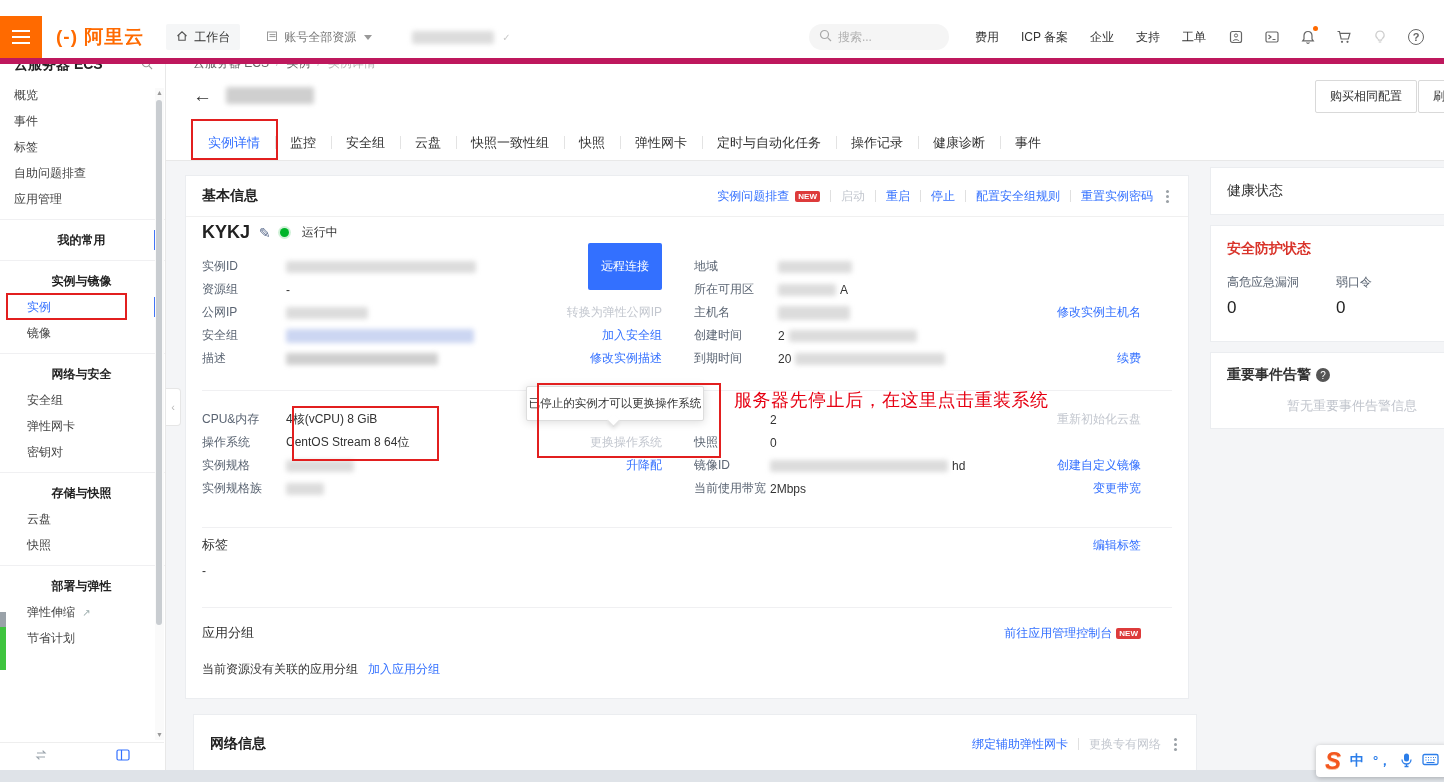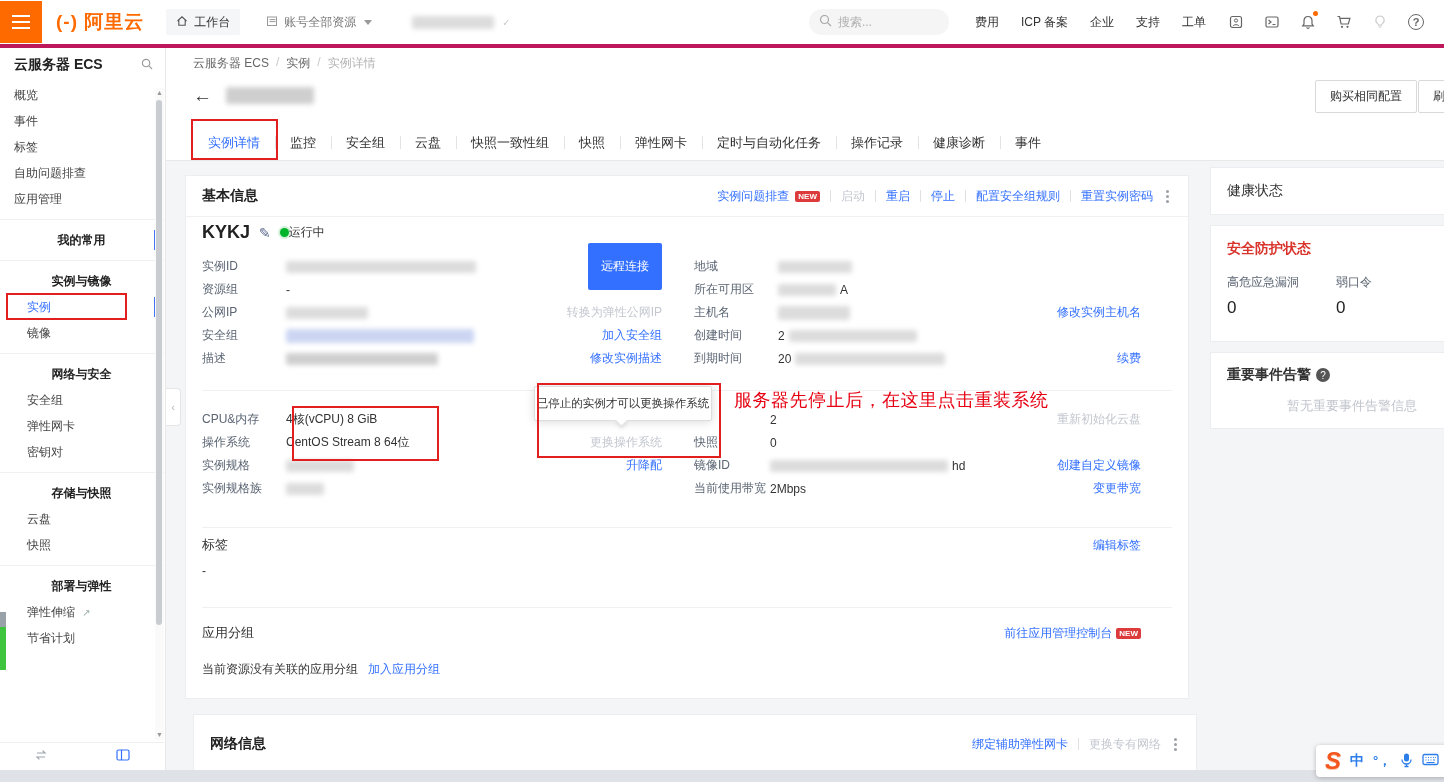--- a/index.html
+++ b/index.html
@@ -1,20 +1,20 @@
 <!DOCTYPE html>
 <html><head>
 <meta charset="utf-8">
 <style>
   * { box-sizing: border-box; margin: 0; padding: 0; }
   body { font-family: "Liberation Sans", "DejaVu Sans", sans-serif; background:#fff; }
   .screen { position:relative; width:1444px; height:782px; overflow:hidden; background:#fff; color:#333; font-size:12px; }
 
   
-  .topbar { position:absolute; top:0; left:0; right:0; height:48px; background:#fff; border-bottom:4px solid #be185d; display:flex; align-items:center; z-index:40; }
+  .topbar { position:absolute; top:16px; left:0; right:0; height:48px; background:#fff; border-bottom:6px solid #be185d; display:flex; align-items:center; z-index:40; }
   .hamburger { width:42px; height:42px; background:#ff6a00; display:flex; flex-direction:column; justify-content:center; align-items:center; gap:4px; cursor:pointer; flex-shrink:0; }
   .hamburger i { width:18px; height:2px; background:#fff; }
   .brand { margin-left:14px; color:#ff6a00; font-weight:bold; font-size:19px; white-space:nowrap; letter-spacing:1px; }
   .chip { margin-left:22px; background:#f5f6f7; height:26px; border-radius:2px; display:flex; align-items:center; padding:0 10px; gap:6px; font-size:12px; color:#333; cursor:pointer; }
   .scope { margin-left:26px; display:flex; align-items:center; gap:6px; font-size:12px; color:#777; cursor:pointer; }
   .caret-down { width:0; height:0; border-left:4px solid transparent; border-right:4px solid transparent; border-top:5px solid #999; margin-left:2px; }
   .acct { margin-left:40px; display:flex; align-items:center; gap:8px; }
   .topbar-right { margin-left:auto; display:flex; align-items:center; padding-right:16px; }
   .searchbox { width:140px; height:26px; background:#f5f5f5; border-radius:14px; display:flex; align-items:center; padding:0 10px; gap:6px; margin-right:26px; }
   .searchbox input { border:none; outline:none; background:transparent; width:100px; font-size:12px; color:#555; font-family:inherit; }
@@ -69,21 +69,21 @@
   .card-head { position:absolute; top:0; left:0; right:0; height:41px; border-bottom:1px solid #f0f0f0; display:flex; align-items:center; padding:0 16px; }
   .card-title { font-size:14px; font-weight:bold; color:#222; }
   .head-actions { margin-left:auto; display:flex; align-items:center; gap:10px; font-size:12px; }
   .sep { width:1px; height:12px; background:#e0e0e0; }
   .lnk { color:#3370ff; cursor:pointer; white-space:nowrap; }
   .lnk-dis { color:#c3c7cf; cursor:default; white-space:nowrap; }
   .badge-new { background:#dd3b3b; color:#fff; font-size:8px; font-weight:bold; padding:1px 3px; border-radius:2px; margin-left:-4px; }
 
   .name-row { position:absolute; top:46px; left:16px; display:flex; align-items:center; gap:9px; }
   .inst-name { font-size:18px; font-weight:bold; color:#222; }
-  .status { display:flex; align-items:center; gap:0; font-size:12px; color:#333; }
+  .status { display:flex; align-items:center; gap:13px; font-size:12px; color:#333; }
   .dot-green { width:9px; height:9px; border-radius:50%; background:#00b42a; box-shadow:0 0 0 2px rgba(0,180,42,.18); }
 
   .gcol { position:absolute; }
   .gcol-a { left:16px; width:460px; }
   .gcol-b { left:508px; right:47px; }
   .grid1 { top:79px; }
   .grid2 { top:232px; }
   .frow { display:flex; align-items:center; height:23px; font-size:12px; }
   .flabel { width:84px; flex-shrink:0; color:#5b6573; }
   .flabel.w76 { width:76px; }
@@ -99,21 +99,21 @@
   .sec-title { color:#333; }
   .sec-action { margin-left:auto; font-size:12px; display:flex; align-items:center; gap:4px; }
 
   
   .tip { position:absolute; background:#fff; box-shadow:0 1px 10px rgba(0,0,0,.15); border-radius:2px; z-index:25; }
   .tip-remote { left:492px; top:26px; width:280px; padding:11px 14px; }
   .tip-remote .tr-head { display:flex; align-items:center; font-size:13px; font-weight:bold; color:#222; }
   .tip-remote .tr-close { margin-left:auto; color:#999; cursor:pointer; font-size:14px; line-height:1; }
   .tip-remote .tr-body { margin-top:8px; font-size:11.5px; color:#666; white-space:nowrap; }
   .tip-caret { position:absolute; bottom:-5px; width:9px; height:9px; background:#fff; transform:rotate(45deg); box-shadow:2px 2px 4px rgba(0,0,0,.08); }
-  .tip-stop { left:368px; top:344px; width:178px; padding:9px 0; text-align:center; font-size:11.5px; color:#333; border:1px solid #ddd; white-space:nowrap; }
+  .tip-stop { left:360px; top:344px; width:178px; padding:9px 0; text-align:center; font-size:11.5px; color:#333; border:1px solid #ddd; white-space:nowrap; }
   .tip-stop .tip-caret { left:82px; border-right:1px solid #ddd; border-bottom:1px solid #ddd; }
 
   
   .anno { position:absolute; border:2px solid #e21f1f; z-index:60; pointer-events:none; }
   .anno-tab { left:-2px; right:-3px; top:-5px; bottom:0; }
   .anno-side { position:absolute; left:6px; right:38px; top:-1px; height:27px; border:2px solid #e21f1f; z-index:60; pointer-events:none; }
   .anno-cpu { left:126px; top:364px; width:147px; height:55px; }
   .anno-stop { left:371px; top:341px; width:184px; height:75px; }
   .anno-text { position:absolute; left:568px; top:346px; font-size:18px; color:#e60012; font-weight:500; white-space:nowrap; z-index:60; letter-spacing:.5px; }
 

